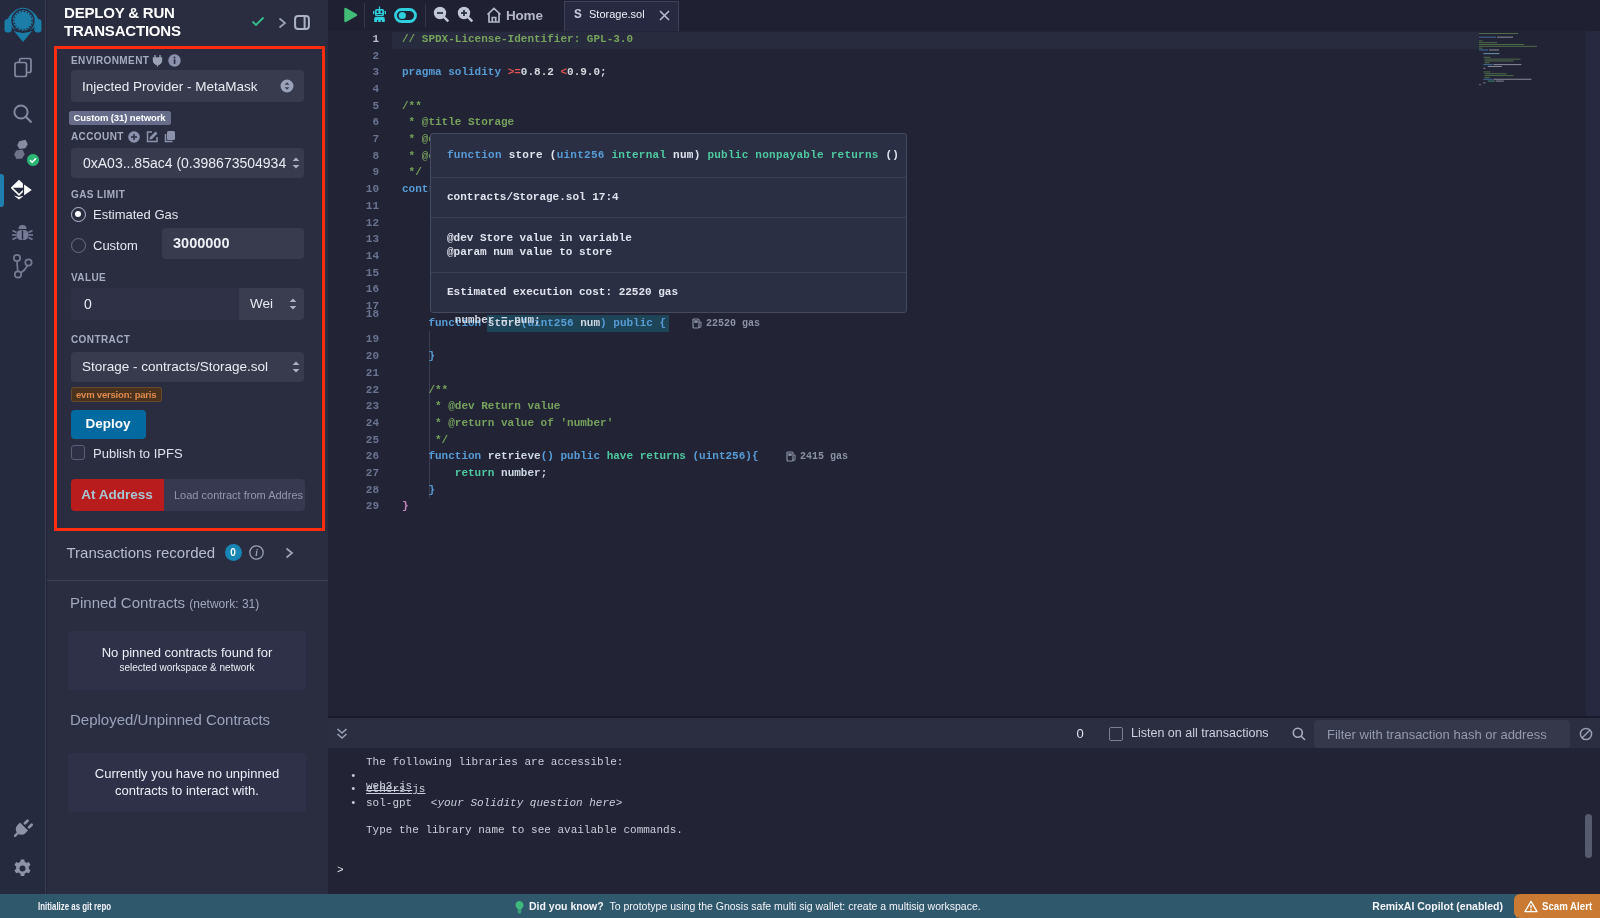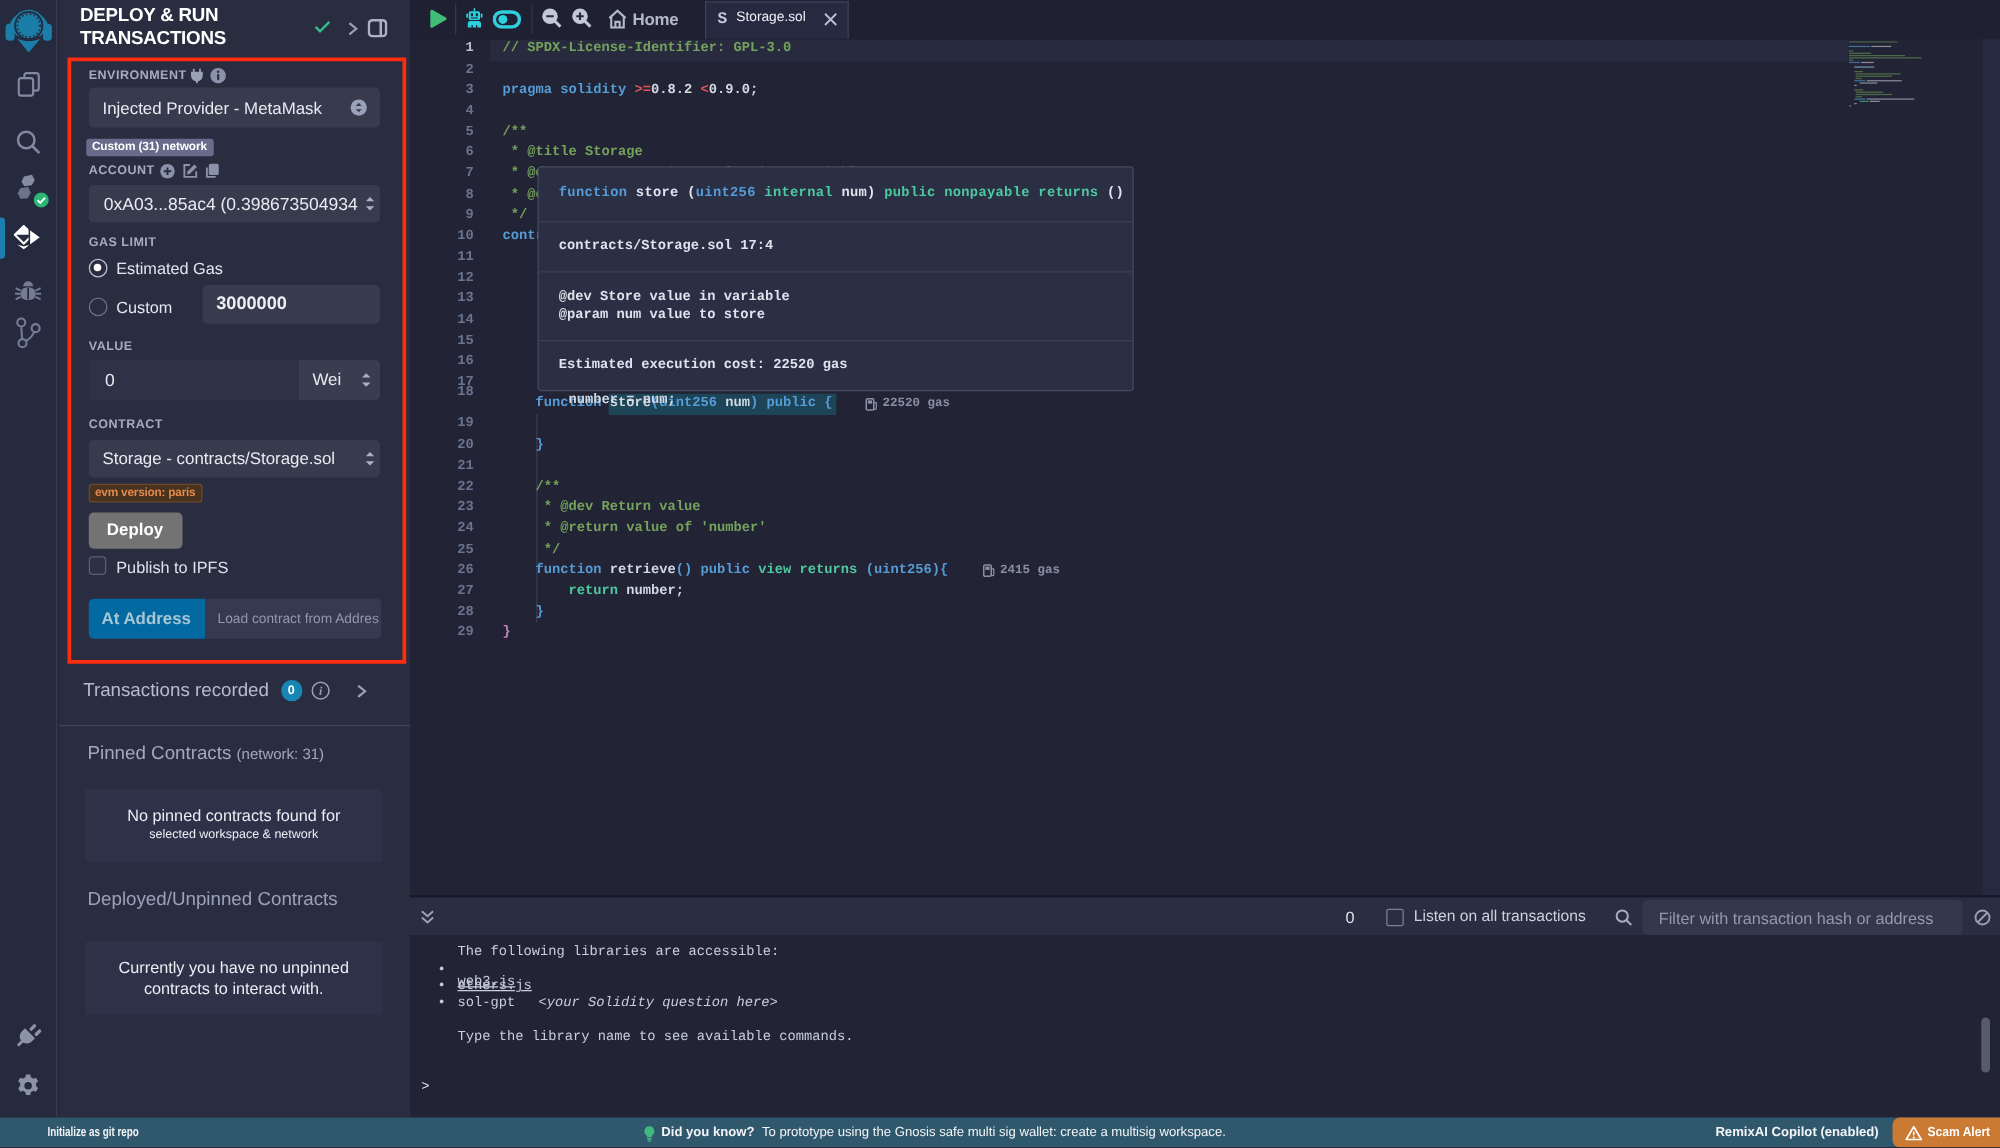--- a/index.html
+++ b/index.html
@@ -118,21 +118,21 @@
 <div class="codeline cm" style="top:147.7px;"> * @custom:dev-run-script ./scripts/deploy</div>
 <div class="codeline cm" style="top:164.4px;"> */</div>
 <div class="codeline" style="top:181.1px;"><span class="kw">contract</span> Storage {</div>
 <div class="codeline" style="top:314.7px;text-align:center;">    <span class="kw">function</span> <span class="id">store</span><span class="kw">(uint256</span> <span class="id">num</span><span class="kw">) public {</span></div>
 <div class="codeline" style="top:312px;">        <span class="id">number</span> = <span class="id">num</span>;</div>
 <div class="codeline kw" style="top:348.1px;">    }</div>
 <div class="codeline cm" style="top:381.5px;">    /**</div>
 <div class="codeline cm" style="top:398.2px;">     * @dev Return value</div>
 <div class="codeline cm" style="top:414.9px;">     * @return value of 'number'</div>
 <div class="codeline cm" style="top:431.6px;">     */</div>
-<div class="codeline" style="top:448.3px;">    <span class="kw">function</span> <span class="id">retrieve</span><span class="kw">()</span> <span class="kw">public</span> <span class="gr">view returns</span> <span class="kw">(uint256){</span></div>
+<div class="codeline" style="top:448.3px;">    <span class="kw">function</span> <span class="id">retrieve</span><span class="kw">()</span> <span class="kw">public</span> <span class="gr">have returns</span> <span class="kw">(uint256){</span></div>
 <div class="codeline" style="top:465px;">        <span class="gr">return</span> <span class="id">number</span>;</div>
 <div class="codeline kw" style="top:481.7px;">    }</div>
 <div class="codeline mg" style="top:498.4px;">}</div>
 
 <svg class="abs" style="left:692px;top:318px" width="11" height="11" viewBox="0 0 11 11">
         <rect x="1" y="1" width="6" height="9" rx="1" fill="none" stroke="#8a91a5" stroke-width="1.2"></rect>
         <rect x="2.3" y="2.3" width="3.4" height="2.6" fill="#8a91a5"></rect>
         <path d="M7.5 4 H9 V8.5 a1 1 0 0 1 -2 0" fill="none" stroke="#8a91a5" stroke-width="1"></path>
       </svg>
 <div class="abs gas mono" style="left:706px;top:317.5px;">22520 gas</div>
@@ -381,26 +381,26 @@
 
 <div class="abs lbl" style="left:71px;top:334px;">CONTRACT</div>
 <div class="abs" style="left:71px;top:352px;width:233px;height:30px;background:#383b4e;border-radius:4px;"></div>
 <div class="abs" style="left:82px;top:359px;font-size:13.5px;color:#e9ebf2;">Storage - contracts/Storage.sol</div>
 <svg class="abs" style="left:291px;top:359px" width="10" height="16" viewBox="0 0 10 16">
         <path d="M1.6 6 L5 2.6 L8.4 6 Z M1.6 10 L5 13.4 L8.4 10 Z" fill="#aab0c6"></path>
       </svg>
 
 <div class="abs" style="left:70.5px;top:387px;height:14.5px;background:#49331f;border:1px solid #6b4a2b;border-radius:2.5px;padding:0 4.5px;font-size:9.5px;font-weight:bold;color:#e08a4d;line-height:13px;letter-spacing:-0.2px;">evm version: paris</div>
 
-<div class="abs" style="left:70.5px;top:410px;width:75px;height:28.5px;background:#737373;border-radius:4px;text-align:center;font-size:13.5px;font-weight:bold;color:#fff;line-height:28.5px;">Deploy</div>
+<div class="abs" style="left:70.5px;top:410px;width:75px;height:28.5px;background:#0369a1;border-radius:4px;text-align:center;font-size:13.5px;font-weight:bold;color:#fff;line-height:28.5px;">Deploy</div>
 
 <div class="abs" style="left:70.5px;top:445px;width:14.5px;height:14.5px;border:1.5px solid #5a5f78;border-radius:3px;background:#2e3145;"></div>
 <div class="abs" style="left:93px;top:446px;font-size:13px;color:#dfe2ec;">Publish to IPFS</div>
 
-<div class="abs" style="left:70.5px;top:479px;width:93px;height:32px;background:#0369a1;border-radius:4px 0 0 4px;text-align:center;font-size:13.5px;font-weight:bold;color:#a7c6d4;line-height:32px;">At Address</div>
+<div class="abs" style="left:70.5px;top:479px;width:93px;height:32px;background:#b91c1c;border-radius:4px 0 0 4px;text-align:center;font-size:13.5px;font-weight:bold;color:#a7c6d4;line-height:32px;">At Address</div>
 <div class="abs" style="left:163.5px;top:479px;width:141px;height:32px;background:#363950;border-radius:0 4px 4px 0;overflow:hidden;">
         <div style="position:absolute;left:10.5px;top:10px;font-size:11px;color:#9298ad;white-space:nowrap;">Load contract from Addres</div>
       </div>
 
 <div class="abs" style="left:66.5px;top:544px;font-size:15px;color:#b6bcd0;">Transactions recorded</div>
 <div class="abs" style="left:224.5px;top:544px;width:17px;height:17px;background:#1786b5;border-radius:50%;text-align:center;font-size:10px;font-weight:bold;color:#fff;line-height:17px;">0</div>
 <svg class="abs" style="left:249px;top:545px" width="15" height="15" viewBox="0 0 15 15">
         <circle cx="7.5" cy="7.5" r="6.7" fill="none" stroke="#9aa0b4" stroke-width="1.3"></circle>
         <text x="7.5" y="11" text-anchor="middle" font-family="Liberation Serif,serif" font-size="9.5" font-style="italic" fill="#9aa0b4" font-weight="bold">i</text>
       </svg>

